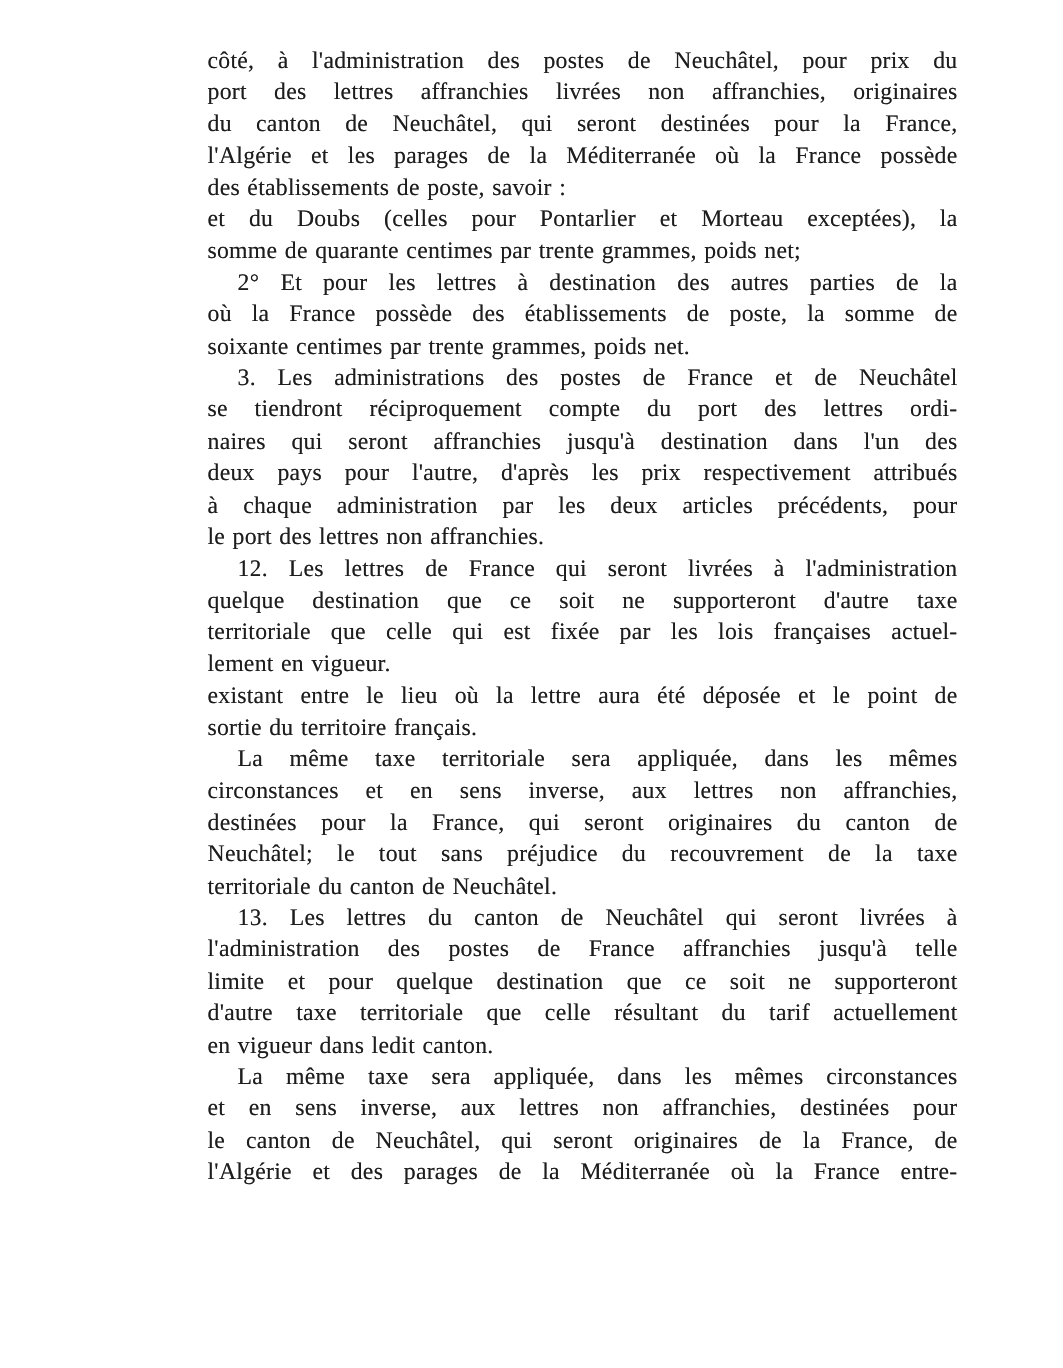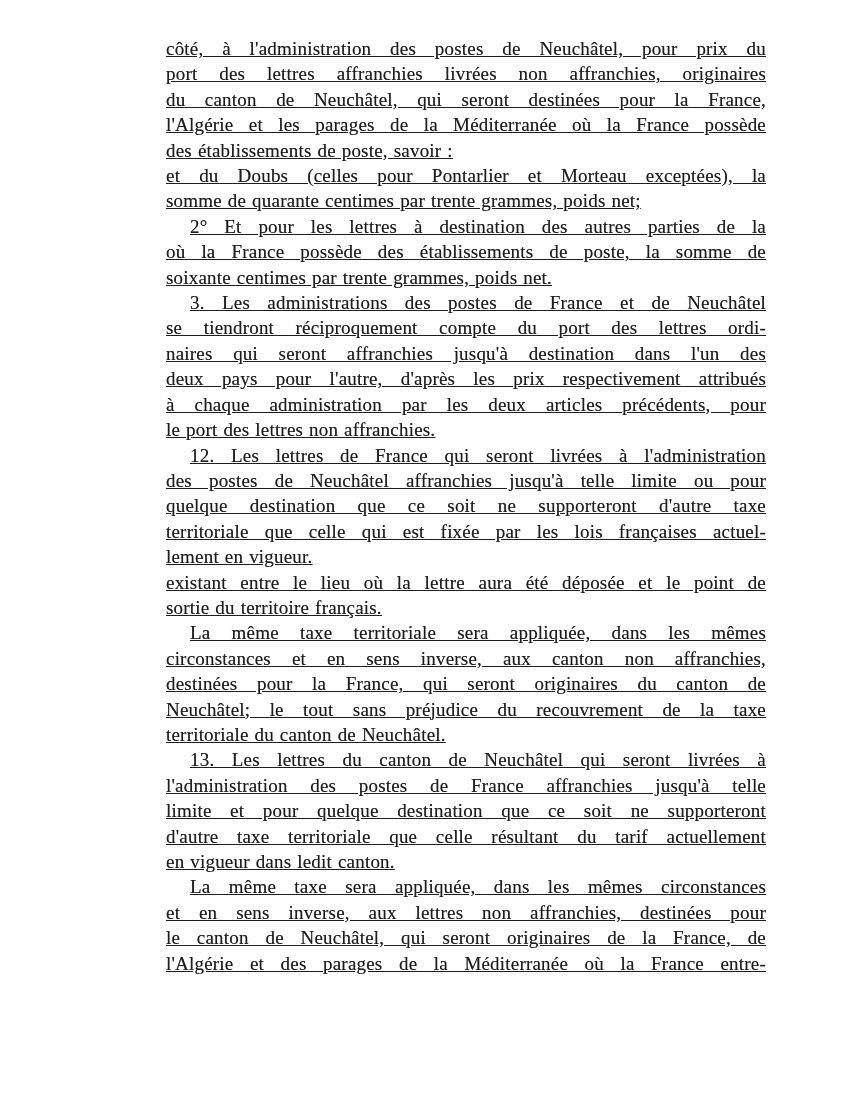--- a/index.html
+++ b/index.html
@@ -29,21 +29,20 @@
     text-shadow: 0 0 0.4px rgba(20,20,20,0.55);
   }
   .paragraph {
     margin: 0;
     padding: 0;
   }
   .line {
     text-align: justify;
     text-align-last: justify;
     white-space: normal;
-    text-decoration: underline;
   }
   .line.last {
     text-align-last: left;
   }
   .line.indent {
     text-indent: 24px;
   }
 </style>
 </head>
 <body>
@@ -69,32 +68,31 @@
       <div class="paragraph">
         <div class="line indent">3. Les administrations des postes de France et de Neuchâtel</div>
         <div class="line">se tiendront réciproquement compte du port des lettres ordi-</div>
         <div class="line">naires qui seront affranchies jusqu'à destination dans l'un des</div>
         <div class="line">deux pays pour l'autre, d'après les prix respectivement attribués</div>
         <div class="line">à chaque administration par les deux articles précédents, pour</div>
         <div class="line last">le port des lettres non affranchies.</div>
       </div>
       <div class="paragraph">
         <div class="line indent">12. Les lettres de France qui seront livrées à l'administration</div>
-        <div class="line">des postes de Neuchâtel affranchies jusqu'à telle limite ou pour</div>
         <div class="line">quelque destination que ce soit ne supporteront d'autre taxe</div>
         <div class="line">territoriale que celle qui est fixée par les lois françaises actuel-</div>
         <div class="line last">lement en vigueur.</div>
       </div>
       <div class="paragraph">
         <div class="line">existant entre le lieu où la lettre aura été déposée et le point de</div>
         <div class="line last">sortie du territoire français.</div>
       </div>
       <div class="paragraph">
         <div class="line indent">La même taxe territoriale sera appliquée, dans les mêmes</div>
-        <div class="line">circonstances et en sens inverse, aux canton non affranchies,</div>
+        <div class="line">circonstances et en sens inverse, aux lettres non affranchies,</div>
         <div class="line">destinées pour la France, qui seront originaires du canton de</div>
         <div class="line">Neuchâtel; le tout sans préjudice du recouvrement de la taxe</div>
         <div class="line last">territoriale du canton de Neuchâtel.</div>
       </div>
       <div class="paragraph">
         <div class="line indent">13. Les lettres du canton de Neuchâtel qui seront livrées à</div>
         <div class="line">l'administration des postes de France affranchies jusqu'à telle</div>
         <div class="line">limite et pour quelque destination que ce soit ne supporteront</div>
         <div class="line">d'autre taxe territoriale que celle résultant du tarif actuellement</div>
         <div class="line last">en vigueur dans ledit canton.</div>

